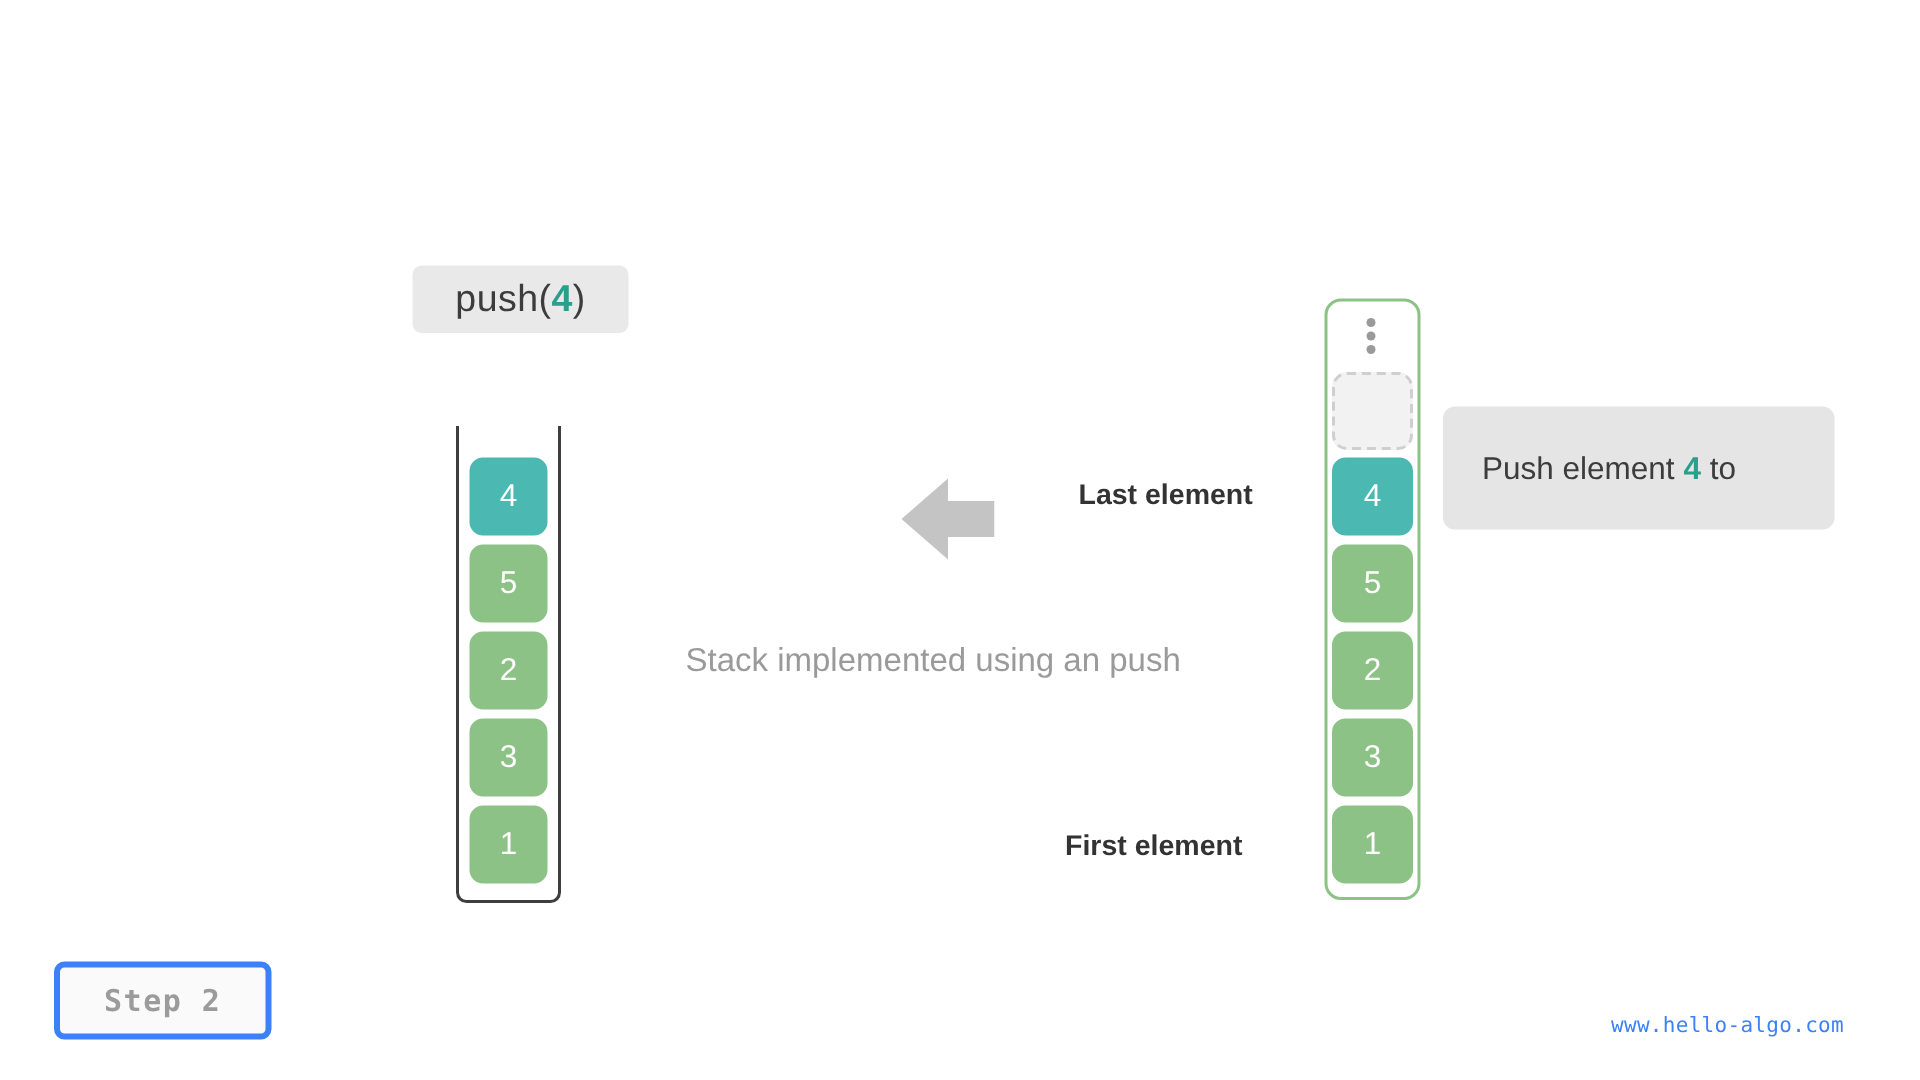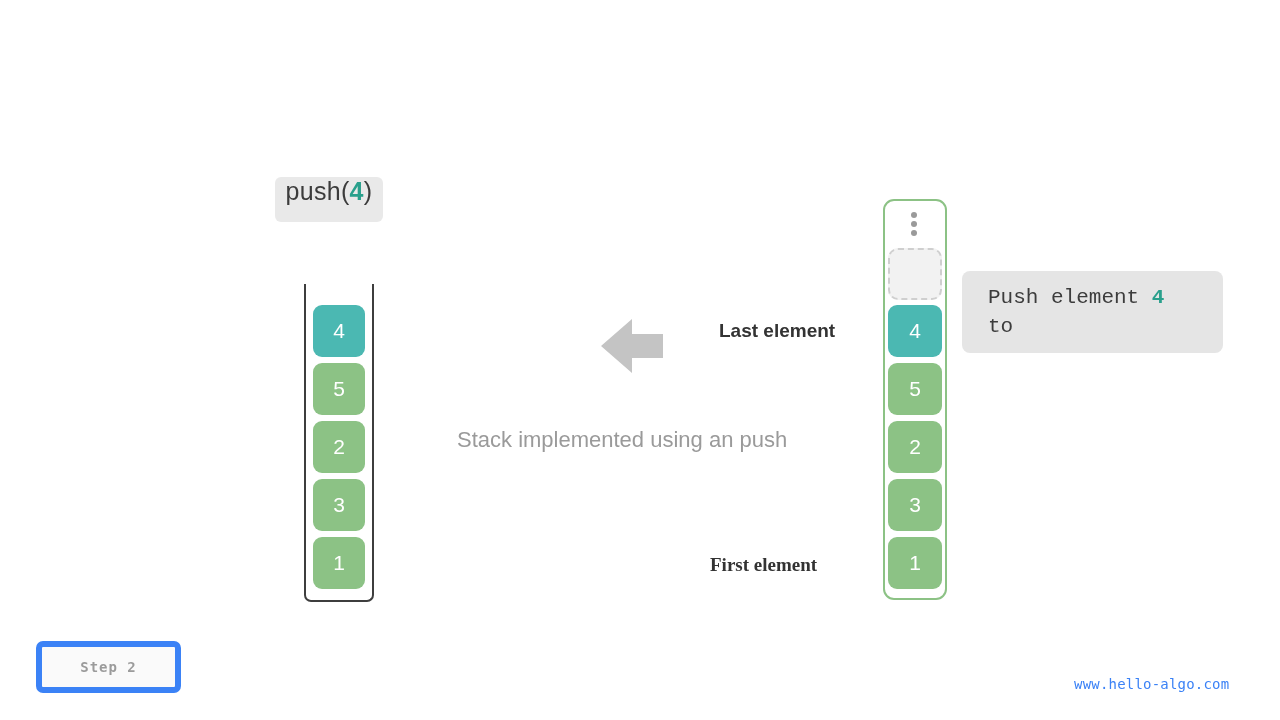--- a/index.html
+++ b/index.html
@@ -14,25 +14,26 @@
     overflow: hidden;
     font-family: "Liberation Sans", sans-serif;
     -webkit-font-smoothing: antialiased;
   }
 
   
   .push-box {
     position: absolute;
     left: 275px;
     top: 177px;
-    width: 108px;
+    width: 144px;
     height: 45px;
     background: #e9e9e9;
     border-radius: 6px;
     display: flex;
+    align-items: center;
     justify-content: center;
     font-size: 25px;
     color: #3c3c3c;
     letter-spacing: 0.3px;
   }
   .push-box .accent {
     color: #29a08c;
     font-weight: 700;
   }
 
@@ -146,21 +147,20 @@
     white-space: nowrap;
   }
   .label-first {
     position: absolute;
     left: 710px;
     top: 554px;
     font-size: 19px;
     font-weight: 700;
     color: #333333;
     white-space: nowrap;
-    font-family: Liberation Serif, serif;
   }
   .caption {
     position: absolute;
     left: 457px;
     top: 427px;
     font-size: 22px;
     color: #9a9a9a;
     white-space: nowrap;
   }
 
@@ -175,42 +175,41 @@
     border-radius: 8px;
     display: flex;
     align-items: center;
     box-sizing: border-box;
     padding: 0 26px;
   }
   .annotation .txt {
     font-size: 21px;
     color: #3c3c3c;
     line-height: 29px;
-    font-family: Liberation Mono, monospace;
   }
   .annotation .accent {
     color: #29a08c;
     font-weight: 700;
   }
 
   
   .step-badge {
     position: absolute;
     left: 36px;
     top: 641px;
     width: 145px;
     height: 52px;
     background: #fafafa;
-    border: 6px solid #3b82f6;
+    border: 4px solid #3b82f6;
     border-radius: 7px;
     display: flex;
     align-items: center;
     justify-content: center;
     font-family: "DejaVu Sans Mono", monospace;
-    font-size: 14px;
+    font-size: 20px;
     font-weight: 700;
     color: #9b9b9b;
     letter-spacing: 1px;
     box-sizing: border-box;
   }
 
   
   .watermark {
     position: absolute;
     left: 1074px;

